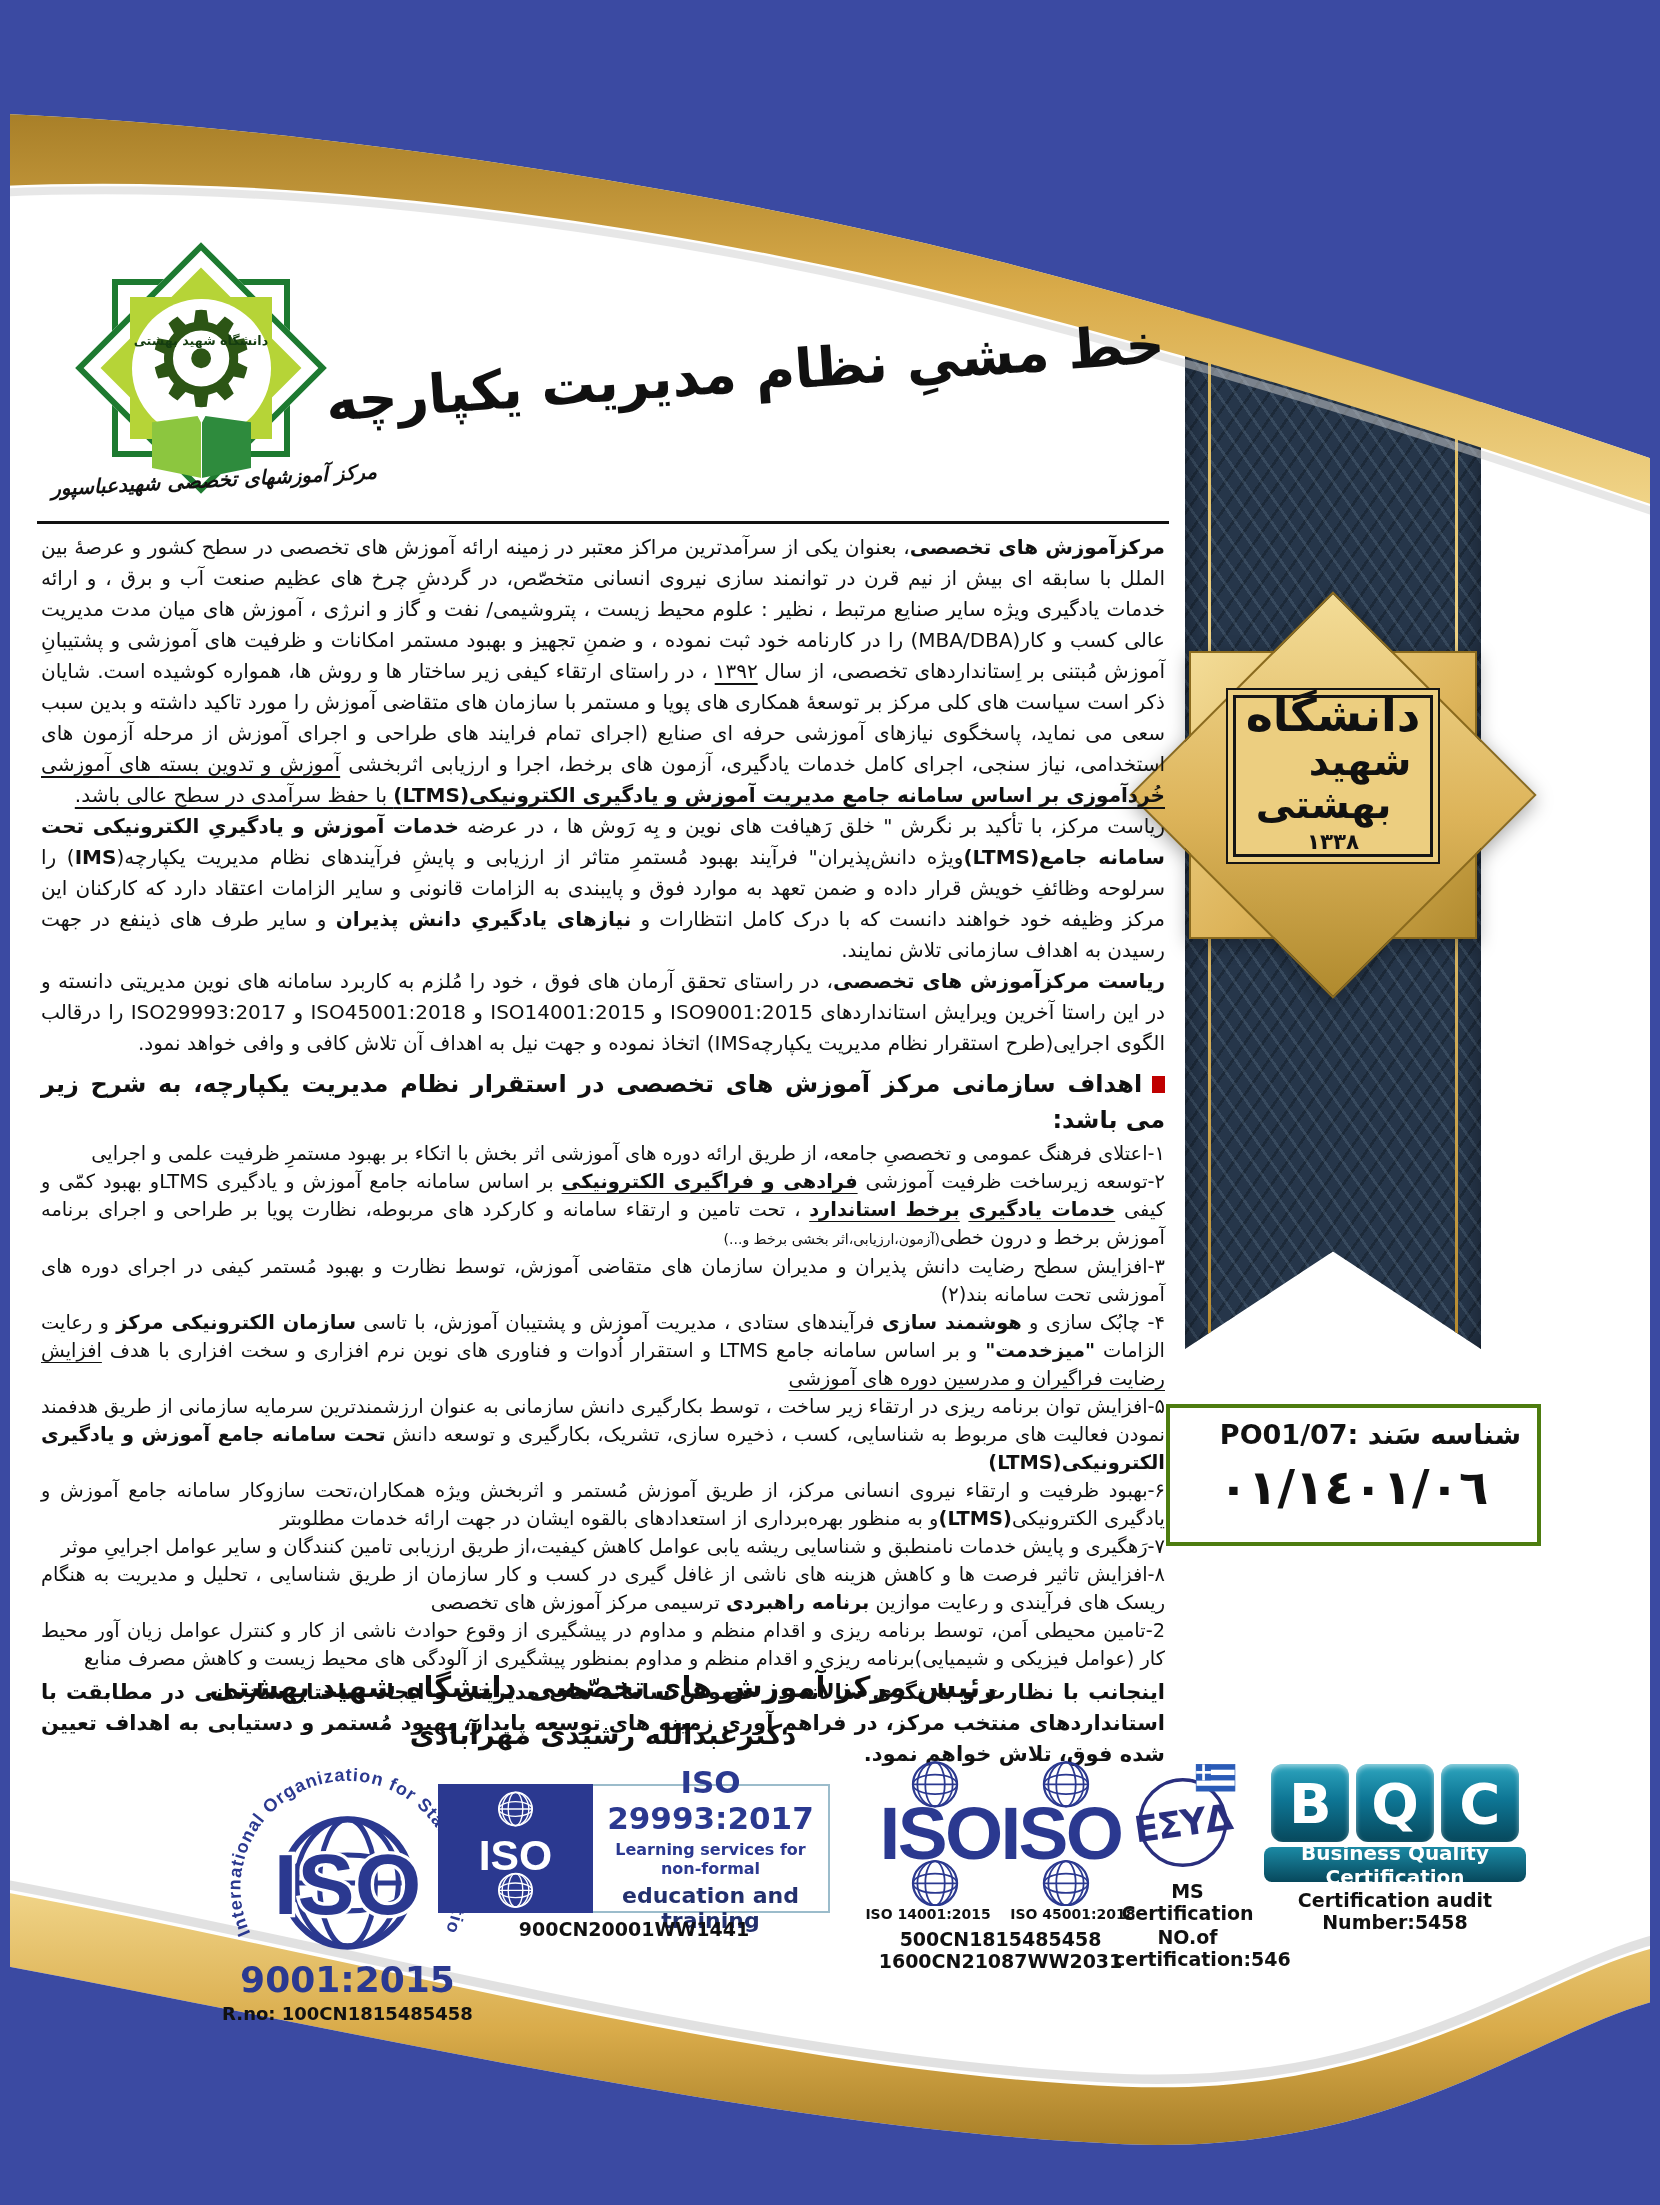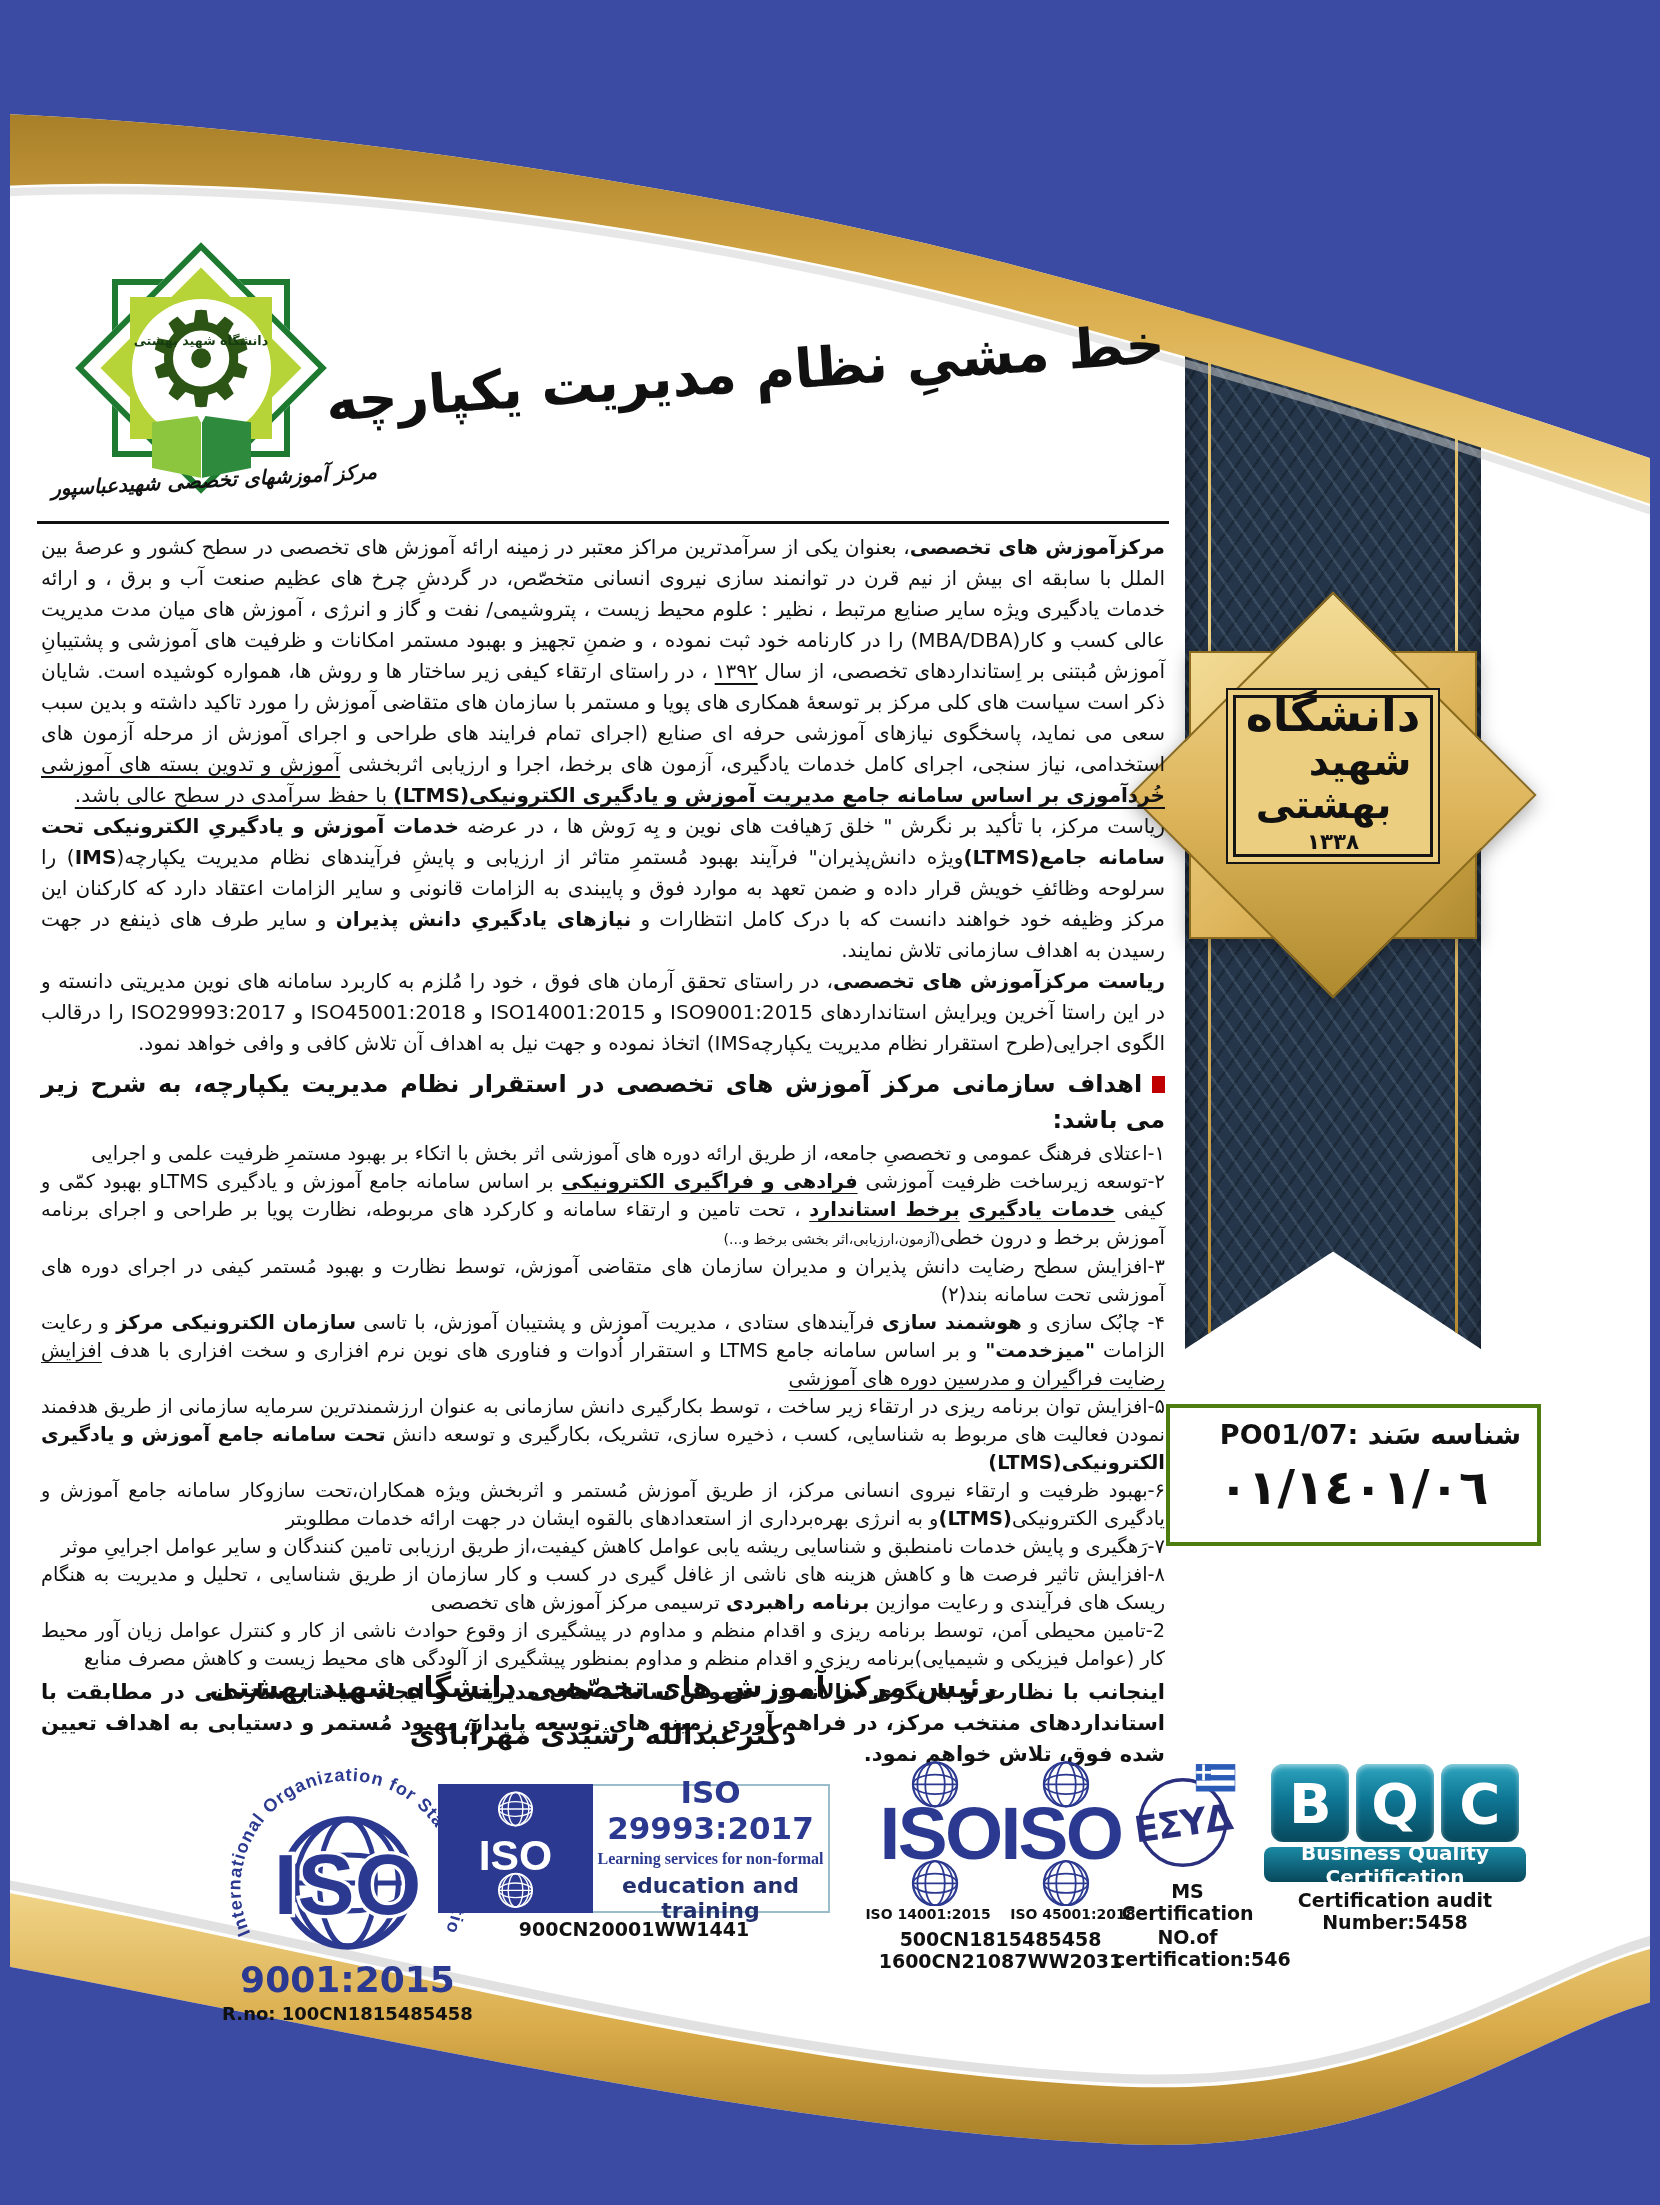--- a/index.html
+++ b/index.html
@@ -84,21 +84,21 @@
   .flogo{position:absolute;z-index:20;text-align:center;}
   .f-iso9001{left:167px;top:1739px;width:361px;}
   .f-iso9001 .std{font-size:36px;font-weight:bold;color:#2B3990;margin-top:-4px;}
   .reg{font-size:18px;font-weight:bold;color:#111;margin-top:2.7px;}
   .f-iso29993{left:438px;top:1784px;width:392px;}
   .box29993{display:flex;height:129px;}
   .box29993 .blue{width:155px;background:#2B3990;display:flex;align-items:center;justify-content:center;}
   .box29993 .panel{flex:1;box-sizing:border-box;border:2px solid #9bbccb;border-left:none;
       background:#fff;display:flex;flex-direction:column;align-items:center;justify-content:center;}
   .panel .t1{font-size:31px;font-weight:bold;color:#2B3990;}
-  .panel .t2{font-size:16px;font-weight:bold;color:#2B3990;margin-top:4px;font-family:Liberation Serif, serif;}
+  .panel .t2{font-size:16px;font-weight:bold;color:#2B3990;margin-top:4px;}
   .panel .t3{font-size:22px;font-weight:bold;color:#23306e;margin-top:5.4px;}
   .f-isoiso{left:849px;top:1759px;width:303px;}
   .f-isoiso .stds{font-size:14px;font-weight:bold;color:#111;margin-top:-2.7px;}
   .codes{font-size:19px;font-weight:bold;color:#111;margin-top:5.4px;}
   .f-esyd{left:1114px;top:1759px;width:147px;}
   .f-esyd .cap{font-size:19px;font-weight:bold;margin-top:1.3px;}
   .f-bqc{left:1264px;top:1764px;width:262px;}
   .bqc-row{display:flex;gap:6.7px;justify-content:center;}
   .bqc-sq{width:78px;height:78px;border-radius:12px;color:#fff;font-size:56px;font-weight:bold;
       display:flex;align-items:center;justify-content:center;
@@ -178,21 +178,21 @@
     <div>
         <p class="p"><span class="b">مرکزآموزش های تخصصی</span><span>، بعنوان یکی از سرآمدترین مراکز معتبر در زمینه ارائه آموزش های تخصصی در سطح کشور و عرصهٔ بین الملل  با سابقه ای بیش از نیم قرن در توانمند سازی نیروی انسانی متخصّص، در گردشِ چرخ های عظیم صنعت آب و برق ، و ارائه خدمات یادگیری ویژه سایر صنایع مرتبط ، نظیر : علوم محیط زیست ، پتروشیمی/ نفت و گاز و انرژی ، آموزش های میان مدت مدیریت عالی کسب و کار(MBA/DBA) را در کارنامه خود ثبت نموده ، و ضمنِ  تجهیز و بهبود مستمر امکانات و ظرفیت های آموزشی و پشتیبانِ آموزش مُبتنی بر اِستانداردهای تخصصی، از سال </span><span class="u">۱۳۹۲</span><span> ، در راستای ارتقاء کیفی زیر ساختار ها و روش ها، همواره کوشیده است. شایان ذکر است سیاست های کلی مرکز بر توسعهٔ همکاری های پویا و مستمر با سازمان های متقاضی آموزش را مورد تاکید داشته و بدین سبب سعی می نماید، پاسخگوی نیازهای آموزشی حرفه ای صنایع (اجرای تمام فرایند های طراحی و اجرای آموزش از مرحله  آزمون های استخدامی، نیاز سنجی، اجرای کامل خدمات یادگیری، آزمون های برخط، اجرا و ارزیابی اثربخشی </span><span class="u">آموزش و تدوین بسته</span><span class="u"> های آموزشی </span><span class="b u">خُردآموزی بر اساس سامانه جامع مدیریت آموزش و یادگیری الکترونیکی(LTMS)</span><span class="u"> با حفظ سرآمدی در سطح عالی باشد.</span></p>
         <p class="p"><span>ریاست مرکز، با تأکید بر نگرش " خلق رَهیافت های نوین و  بِه رَوش ها ، در عرضه </span><span class="b">خدمات آموزش و یادگیریِ الکترونیکی تحت سامانه جامع(LTMS)</span><span>ویژه دانش‌پذیران" فرآیند بهبود مُستمرِ متاثر از ارزیابی و پایشِ فرآیندهای نظام مدیریت یکپارچه(</span><span class="b">IMS</span><span>) را سرلوحه وظائفِ خویش قرار داده و ضمن تعهد به موارد فوق و پایبندی به الزامات قانونی و سایر الزامات اعتقاد دارد که کارکنان این مرکز  وظیفه خود خواهند دانست که با درک کامل انتظارات و </span><span class="b">نیازهای یادگیریِ دانش پذیران</span><span> و سایر طرف های ذینفع در جهت رسیدن به اهداف سازمانی تلاش نمایند.</span></p>
         <p class="p"><span class="b">ریاست مرکزآموزش های تخصصی</span><span>، در راستای تحقق آرمان های فوق ، خود را مُلزم به کاربرد سامانه های نوین مدیریتی دانسته و در این راستا آخرین ویرایش استانداردهای ISO9001:2015 و ISO14001:2015 و ISO45001:2018 و ISO29993:2017 را درقالب الگوی اجرایی(طرح استقرار نظام مدیریت یکپارچهIMS) اتخاذ نموده و جهت نیل به اهداف آن تلاش کافی و وافی خواهد نمود.</span></p>
         <p class="heading"><span class="red-bullet"></span><span class="b">اهداف سازمانی مرکز آموزش های تخصصی در استقرار نظام مدیریت یکپارچه، به شرح زیر می باشد:</span></p>
         <p class="goal"><span>۱-اعتلای فرهنگ عمومی و تخصصیِ جامعه، از طریق ارائه دوره های آموزشی اثر بخش با اتکاء بر بهبود مستمرِ ظرفیت علمی و اجرایی</span></p>
         <p class="goal"><span>۲-توسعه زیرساخت ظرفیت آموزشی </span><span class="b u">فرادهی و فراگیری الکترونیکی</span><span> بر اساس سامانه جامع آموزش و یادگیری LTMSو بهبود کمّی و کیفی </span><span class="b u">خدمات یادگیری</span><span> </span><span class="b u">برخط استاندارد</span><span> ، تحت تامین و ارتقاء سامانه و کارکرد های مربوطه، نظارت پویا بر طراحی و اجرای برنامه آموزش برخط و درون خطی</span><span class="sm">(آزمون،ارزیابی،اثر بخشی برخط و...)</span></p>
         <p class="goal"><span>۳-افزایش سطح رضایت دانش پذیران و مدیران سازمان های متقاضی آموزش، توسط نظارت و بهبود مُستمر کیفی در اجرای دوره های آموزشی تحت سامانه بند(۲)</span></p>
         <p class="goal"><span>۴- چابُک سازی و </span><span class="b">هوشمند سازی</span><span> فرآیندهای ستادی ، مدیریت آموزش و پشتیبان آموزش، با تاسی </span><span class="b">سازمان الکترونیکی مرکز</span><span> و رعایت الزامات </span><span class="b">"میزخدمت"</span><span> و بر اساس سامانه جامع LTMS و استقرار اُدوات و فناوری های نوین نرم افزاری و سخت افزاری با هدف </span><span class="u">افزایش رضایت فراگیران و مدرسین دوره های آموزشی</span></p>
         <p class="goal"><span>۵-افزایش توان برنامه ریزی در ارتقاء زیر ساخت ، توسط بکارگیری دانش سازمانی به عنوان ارزشمندترین سرمایه سازمانی از طریق هدفمند نمودن فعالیت های مربوط به شناسایی، کسب ، ذخیره سازی، تشریک، بکارگیری و توسعه دانش </span><span class="b">تحت سامانه جامع آموزش و یادگیری الکترونیکی(LTMS)</span></p>
-        <p class="goal"><span>۶-بهبود ظرفیت و ارتقاء نیروی انسانی مرکز، از طریق آموزش مُستمر و اثربخش ویژه همکاران،تحت سازوکار سامانه جامع آموزش و یادگیری الکترونیکی</span><span class="b">(LTMS)</span><span>و به انرژی بهره‌برداری از استعدادهای بالقوه ایشان در جهت ارائه خدمات مطلوبتر</span></p>
+        <p class="goal"><span>۶-بهبود ظرفیت و ارتقاء نیروی انسانی مرکز، از طریق آموزش مُستمر و اثربخش ویژه همکاران،تحت سازوکار سامانه جامع آموزش و یادگیری الکترونیکی</span><span class="b">(LTMS)</span><span>و به منظور بهره‌برداری از استعدادهای بالقوه ایشان در جهت ارائه خدمات مطلوبتر</span></p>
         <p class="goal"><span>۷-رَهگیری و پایش خدمات نامنطبق و شناسایی ریشه یابی عوامل کاهش کیفیت،از طریق ارزیابی تامین کنندگان و سایر عوامل اجراییِ موثر</span></p>
         <p class="goal"><span>۸-افزایش تاثیر فرصت ها و کاهش هزینه های ناشی از غافل گیری در کسب و کار سازمان از طریق شناسایی ، تحلیل و مدیریت به هنگام ریسک های فرآیندی و رعایت موازین </span><span class="b">برنامه راهبردی</span><span> ترسیمی مرکز آموزش های تخصصی</span></p>
         <p class="goal"><span>2-تامین محیطی اَمن، توسط برنامه ریزی و اقدام منظم و مداوم در پیشگیری از وقوع حوادث ناشی از کار و کنترل عوامل زیان آور محیط کار (عوامل فیزیکی و شیمیایی)برنامه ریزی و اقدام منظم و مداوم بمنظور پیشگیری از آلودگی های محیط زیست و کاهش مصرف منابع</span></p>
         <p class="closing"><span class="b">اینجانب با نظارت و بازنگری سالانه در خصوص سامانه های مدیریتی و ایجاد ساختار سازمانی در مطابقت با استانداردهای منتخب مرکز، در فراهم آوری زمینه های توسعه پایدار، بهبود مُستمر و دستیابی به اهداف تعیین شده فوق، تلاش خواهم نمود.</span></p>
       </div>
   </div>
 
   <div class="signature">
     <div class="sig1">رئیس مرکز آموزش های تخصّصی دانشگاه شهید بهشتی</div>
     <div class="sig2">دکترعبدالله رشیدی مهرآبادی</div>

